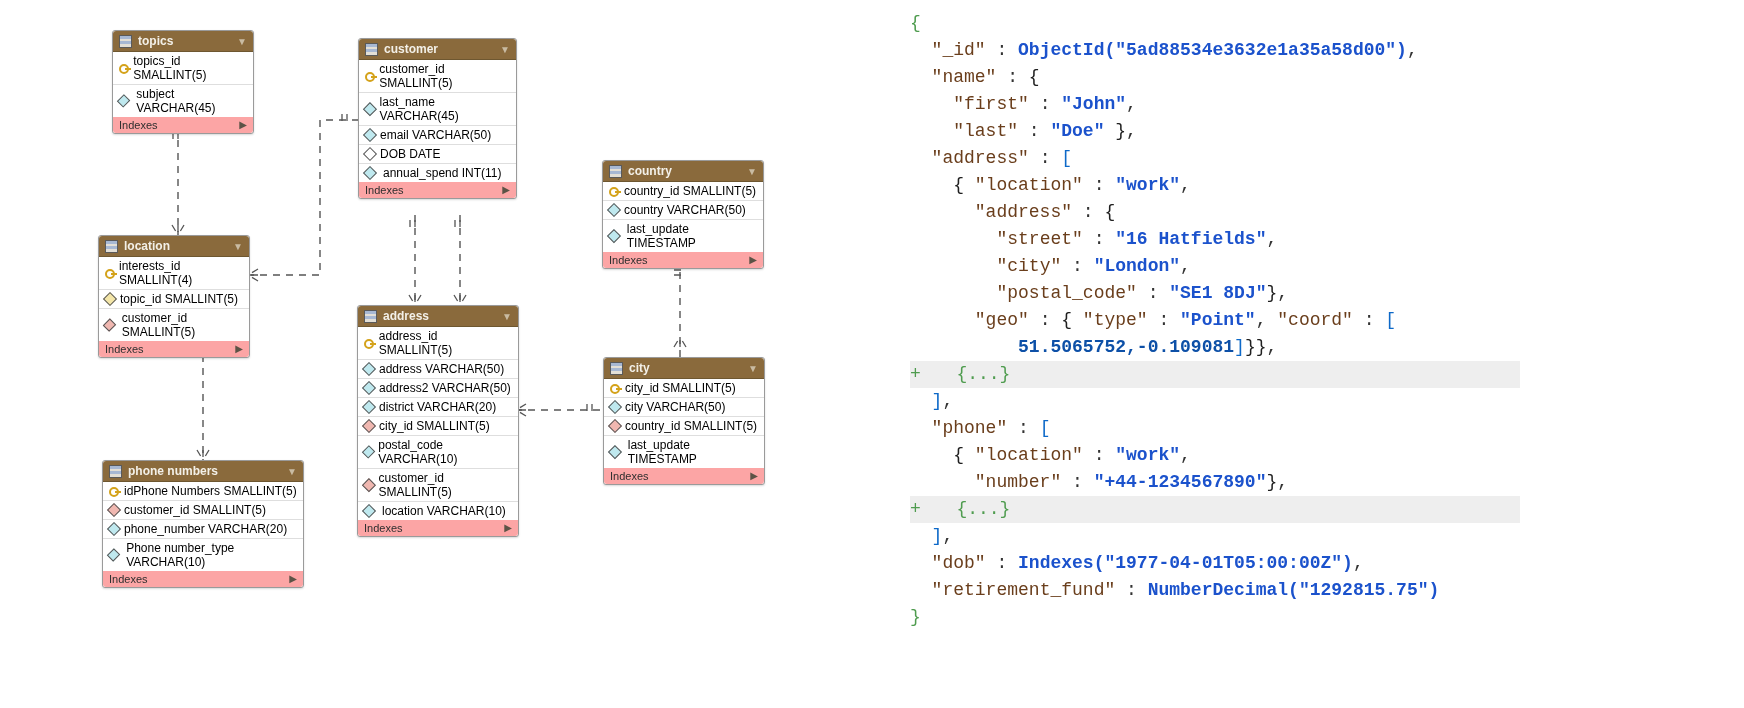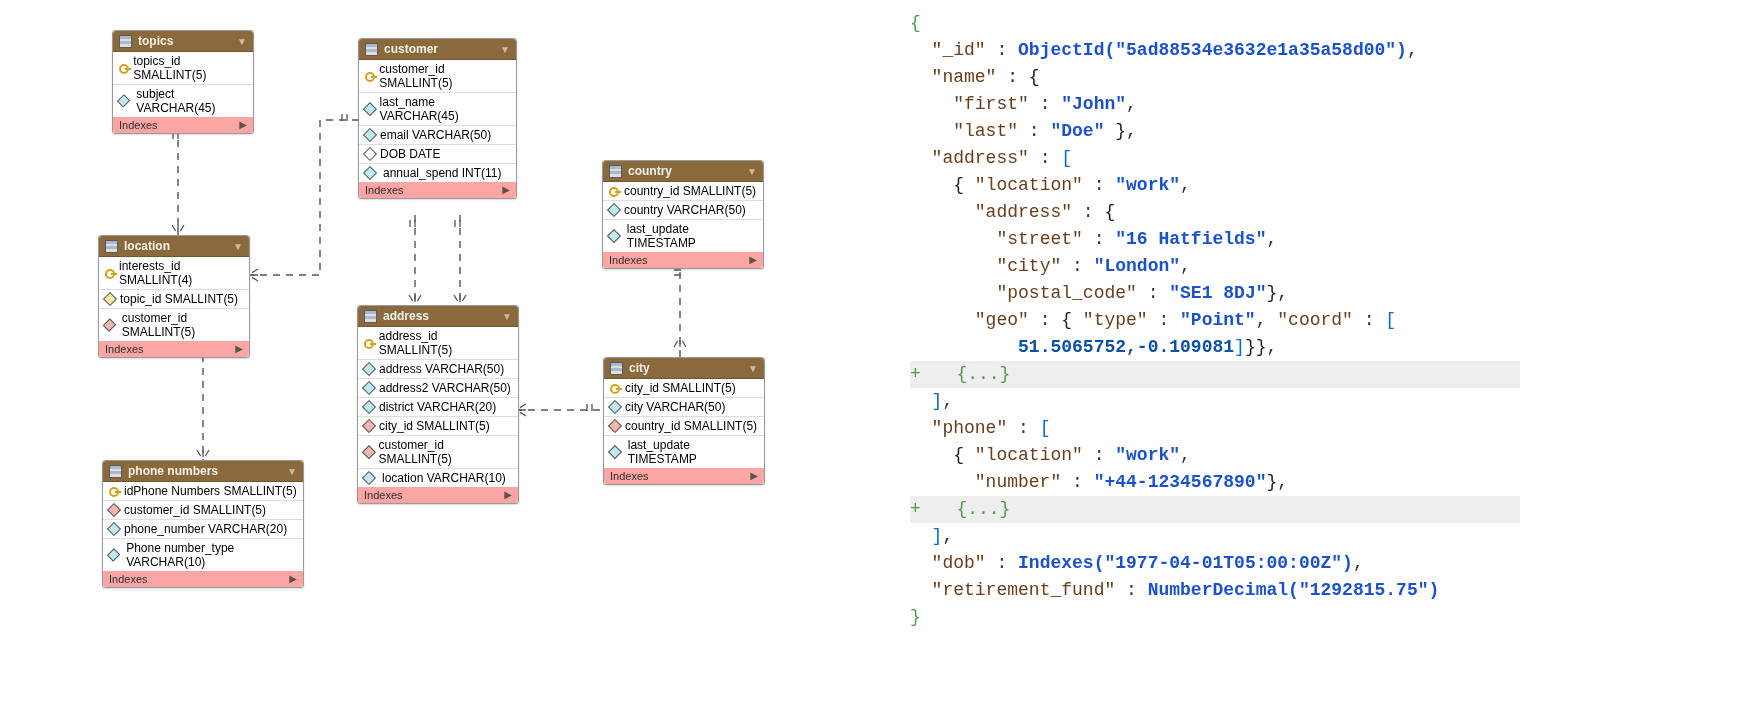--- a/index.html
+++ b/index.html
@@ -224,20 +224,24 @@
           </div>
         <div class="row">
             <span class="dia cyan"></span>
             <span>district VARCHAR(20)</span>
           </div>
         <div class="row">
             <span class="dia red"></span>
             <span>city_id SMALLINT(5)</span>
           </div>
         <div class="row">
+            <span class="dia cyan"></span>
+            <span>postal_code VARCHAR(10)</span>
+          </div>
+        <div class="row">
             <span class="dia red"></span>
             <span>customer_id SMALLINT(5)</span>
           </div>
         <div class="row">
             <span class="dia cyan"></span>
             <span>location VARCHAR(10)</span>
           </div>
       </div>
       <div class="idx">
           <span>Indexes</span>

